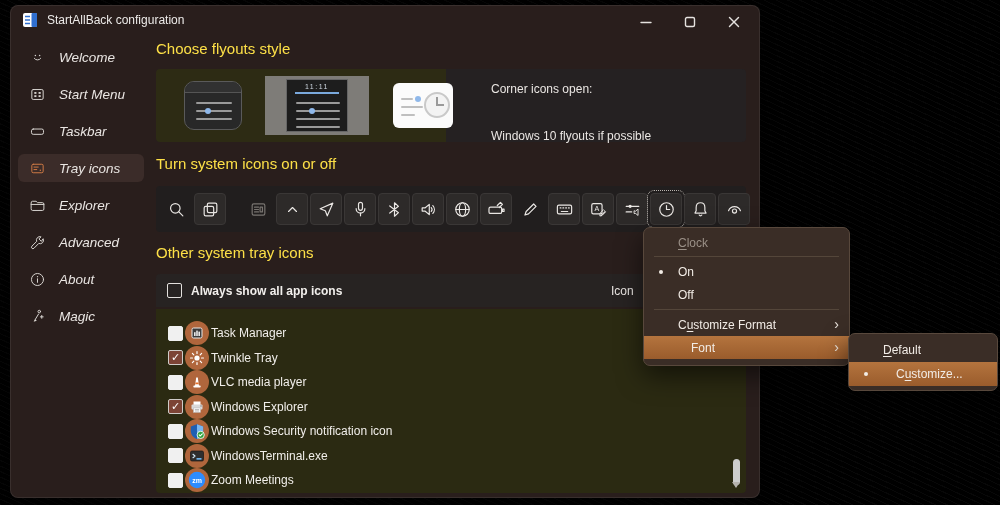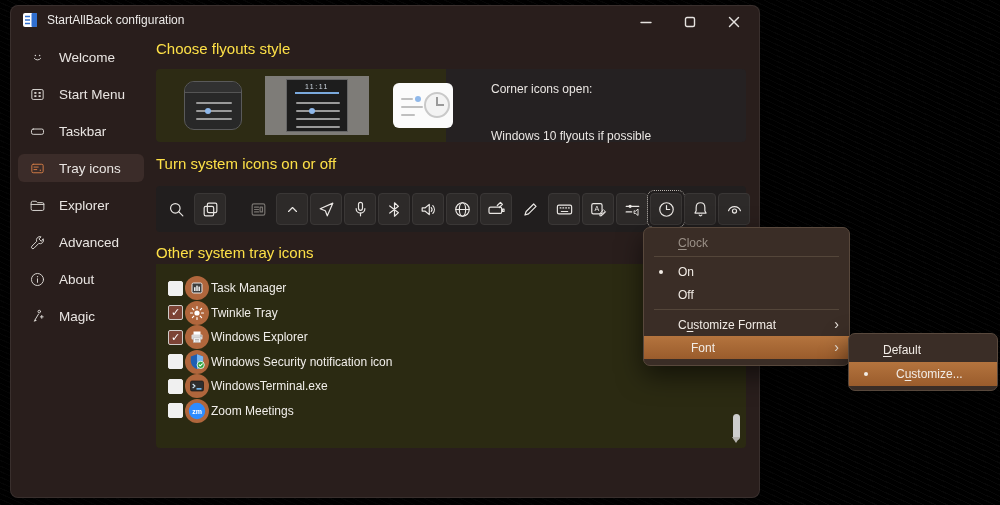--- a/index.html
+++ b/index.html
@@ -29,21 +29,21 @@
 
   .titlebar { height:28px; display:flex; align-items:center; padding-left:11px; }
   .app-icon { width:16px; height:16px; display:inline-flex; }
   .win-title { font-size:12px; color:#eceae8; margin-left:9px; }
   .controls { position:absolute; right:3px; top:3px; display:flex; }
   .ctrl { width:44px; height:25px; display:flex; align-items:center; justify-content:center; }
 
   
   .sidebar { position:absolute; left:0; top:30px; width:138px; bottom:4px; padding-top:7px; }
   .side-item { width:126px; height:28px; margin:0 0 9px 7px; display:flex; align-items:center;
-    gap:13px; padding-left:11px; border-radius:6px; color:#e9e5e2; font-size:13.5px; }
+    gap:13px; padding-left:11px; border-radius:6px; color:#e9e5e2; font-size:13.5px;font-style:italic; }
   .side-item.selected { background:#3b2c29; }
   .side-item .sicon { width:17px; height:17px; display:inline-flex; }
   .sicon svg { stroke:#d8d4d0; }
   .side-item.selected .sicon svg { stroke:#cf7a45; }
 
   
   .content { position:absolute; left:138px; top:25px; width:612px; }
   .heading { color:#fde047; font-size:15px; margin-left:7px; line-height:18px; }
   .h1 { margin-top:9px; } .h2 { margin-top:13px; } .h3 { margin-top:12px; }
 
@@ -394,20 +394,25 @@
       <div class="ibtn">
           <svg class="st" width="19" height="19" viewBox="0 0 24 24">
             <path d="M4.5 13.5a8 8 0 0 1 15 0"></path>
             <circle cx="12" cy="14" r="2.6"></circle>
           </svg>
         </div>
     </div>
 
     <div class="heading h3">Other system tray icons</div>
 
+    <div class="header-row">
+      <span class="cbx"></span>
+      <span class="hr-label">Always show all app icons</span>
+      <span class="hr-right">Icon</span>
+    </div>
 
     <div class="list">
 
       <div class="lrow">
         <span class="lcheck"></span>
         <span class="appcircle">
             <svg width="16" height="16" viewBox="0 0 16 16">
               <rect x="3" y="3" width="10" height="10" rx="1.5" fill="#3c3c3c" stroke="#e8e8e8" stroke-width="1"></rect>
               <rect x="5" y="7.2" width="1.6" height="3.8" fill="#e8e8e8"></rect>
               <rect x="7.2" y="5.6" width="1.6" height="5.4" fill="#e8e8e8"></rect>
@@ -421,20 +426,31 @@
         <span class="lcheck checked"></span>
         <span class="appcircle">
             <svg width="16" height="16" viewBox="0 0 16 16">
               <circle cx="8" cy="8" r="2.6" fill="#fff"></circle>
               <path d="M8 1.5v2M8 12.5v2M1.5 8h2M12.5 8h2M3.4 3.4l1.4 1.4M11.2 11.2l1.4 1.4M12.6 3.4l-1.4 1.4M4.8 11.2l-1.4 1.4" stroke="#fff" stroke-width="1.2" stroke-linecap="round"></path>
             </svg>
           </span>
         <span class="llabel">Twinkle Tray</span>
       </div>
 
+      <div class="lrow">
+        <span class="lcheck"></span>
+        <span class="appcircle">
+            <svg width="16" height="16" viewBox="0 0 16 16">
+              <path d="M6 12L7.2 3.5h1.6L10 12z" fill="#fff"></path>
+              <path d="M6.55 8.6h2.9l.3 1.7H6.3z" fill="#e8732a"></path>
+              <rect x="4.3" y="11.6" width="7.4" height="1.8" rx="0.9" fill="#fff"></rect>
+            </svg>
+          </span>
+        <span class="llabel">VLC media player</span>
+      </div>
 
       <div class="lrow">
         <span class="lcheck checked"></span>
         <span class="appcircle">
             <svg width="16" height="16" viewBox="0 0 16 16">
               <rect x="4.5" y="2.5" width="7" height="3.5" fill="#ffffff"></rect>
               <rect x="2.5" y="5.5" width="11" height="5" rx="1" fill="#d9d9d9"></rect>
               <circle cx="12" cy="7" r="0.7" fill="#777"></circle>
               <rect x="4.5" y="9" width="7" height="4.3" fill="#ffffff" stroke="#bbb" stroke-width="0.6"></rect>
               <line x1="5.8" y1="10.6" x2="10.2" y2="10.6" stroke="#999" stroke-width="0.7"></line>

